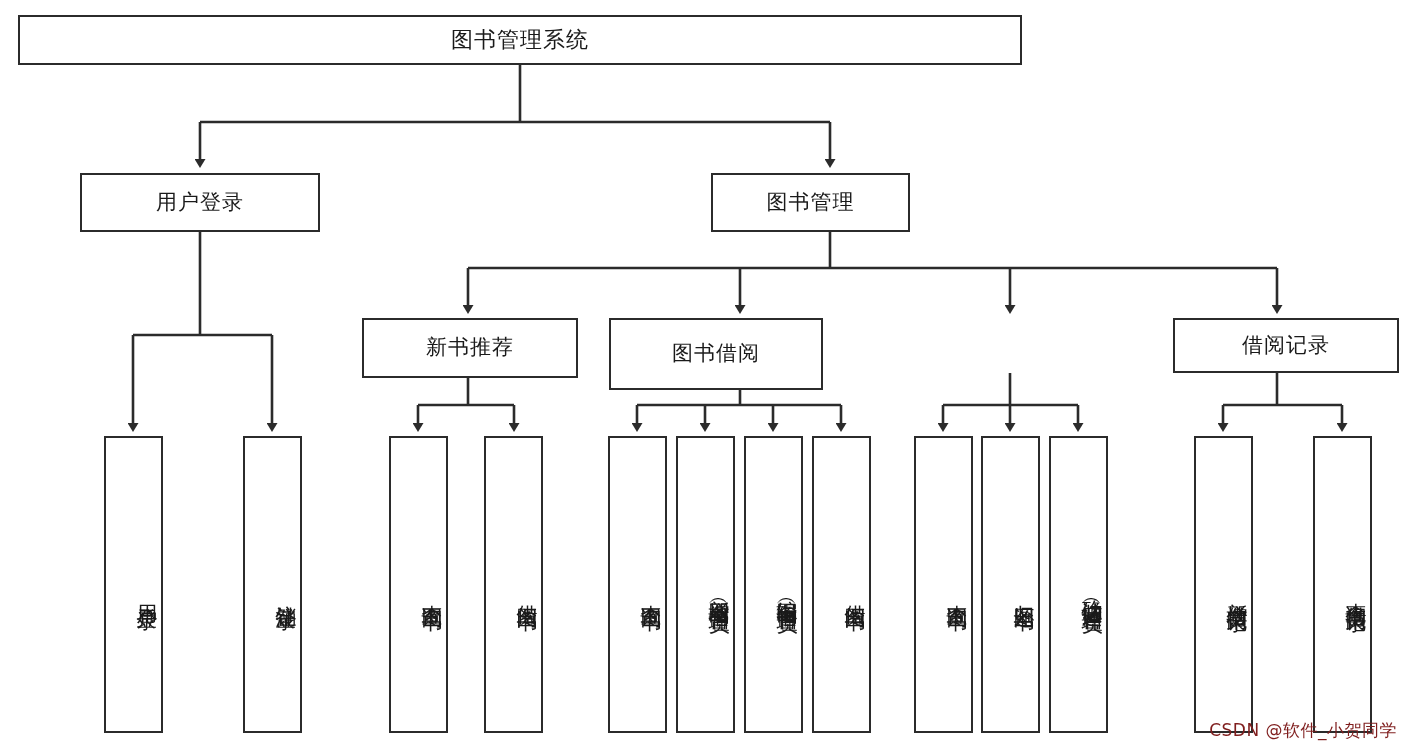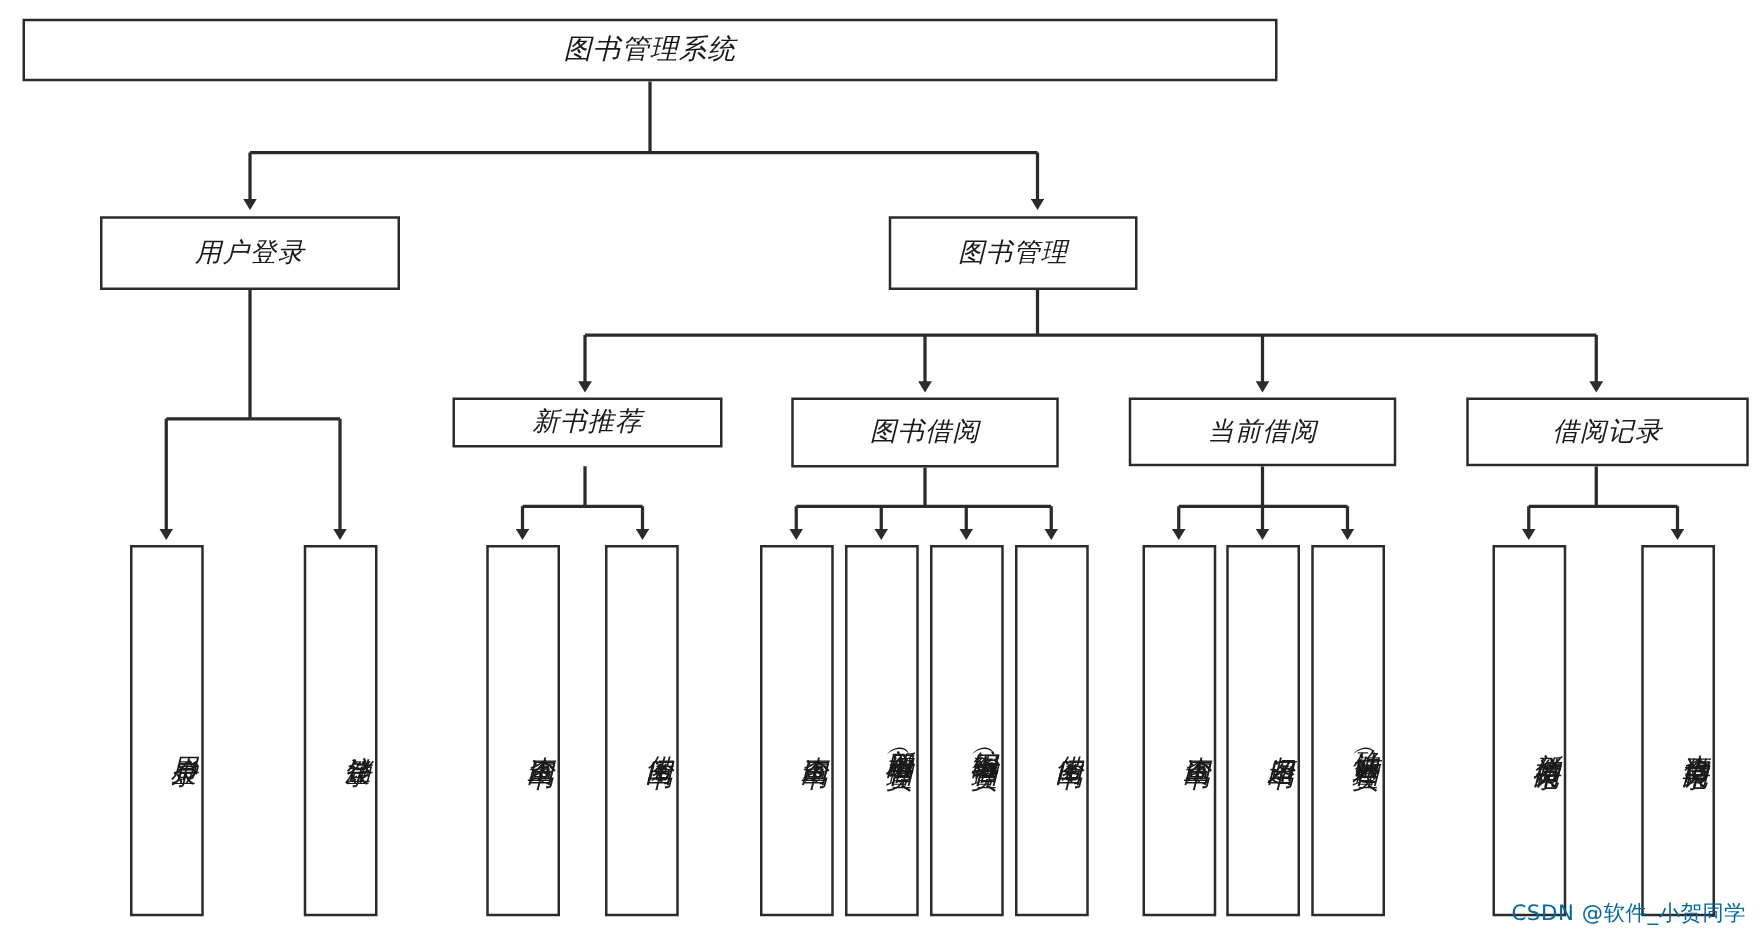--- a/index.html
+++ b/index.html
@@ -23,21 +23,20 @@
   }
   .node {
     position: absolute;
     background: #ffffff;
     border: 2px solid #2b2b2b;
     display: flex;
     align-items: center;
     justify-content: center;
     color: #1a1a1a;
     z-index: 2;
-    font-style: italic;
   }
   .node.horiz {
     font-size: 21px;
     letter-spacing: 1px;
     line-height: 1.1;
     text-align: center;
   }
   .node.root { font-size: 22px; }
   .node.leaf {
     font-size: 21px;
@@ -52,21 +51,21 @@
     writing-mode: vertical-rl;
     text-orientation: upright;
     white-space: nowrap;
     letter-spacing: 2px;
   }
   #watermark {
     position: absolute;
     right: 8px;
     bottom: 5px;
     font-size: 17px;
-    color: #0369a1;
+    color: #7f1d1d;
     letter-spacing: 0.5px;
     z-index: 5;
     white-space: nowrap;
   }
 </style>
 </head>
 <body>
 
 <div id="canvas">
 
@@ -124,28 +123,25 @@
     <span>图书管理系统</span>
   </div>
 
   <div class="node horiz" style="left:80px; top:173px; width:240px; height:59px;">
     <span>用户登录</span>
   </div>
   <div class="node horiz" style="left:711px; top:173px; width:199px; height:59px;">
     <span>图书管理</span>
   </div>
 
-  <div class="node horiz" style="left:362px; top:318px; width:216px; height:40px;">
+  <div class="node horiz" style="left:362px; top:318px; width:216px; height:60px;">
     <span>新书推荐</span>
   </div>
-  <div class="node horiz" style="left:633px; top:318px; width:214px; height:56px;">
+  <div class="node horiz" style="left:609px; top:318px; width:214px; height:72px;">
     <span>图书借阅</span>
-  </div>
-  <div class="node horiz" style="left:903px; top:318px; width:214px; height:55px;">
-    <span>当前借阅</span>
   </div>
   <div class="node horiz" style="left:1173px; top:318px; width:226px; height:55px;">
     <span>借阅记录</span>
   </div>
 
   <div class="node leaf" style="left:104px; top:436px; width:59px; height:297px;">
     <span class="leaf-label">用户登录</span>
   </div>
   <div class="node leaf" style="left:243px; top:436px; width:59px; height:297px;">
     <span class="leaf-label">注销登录</span>

